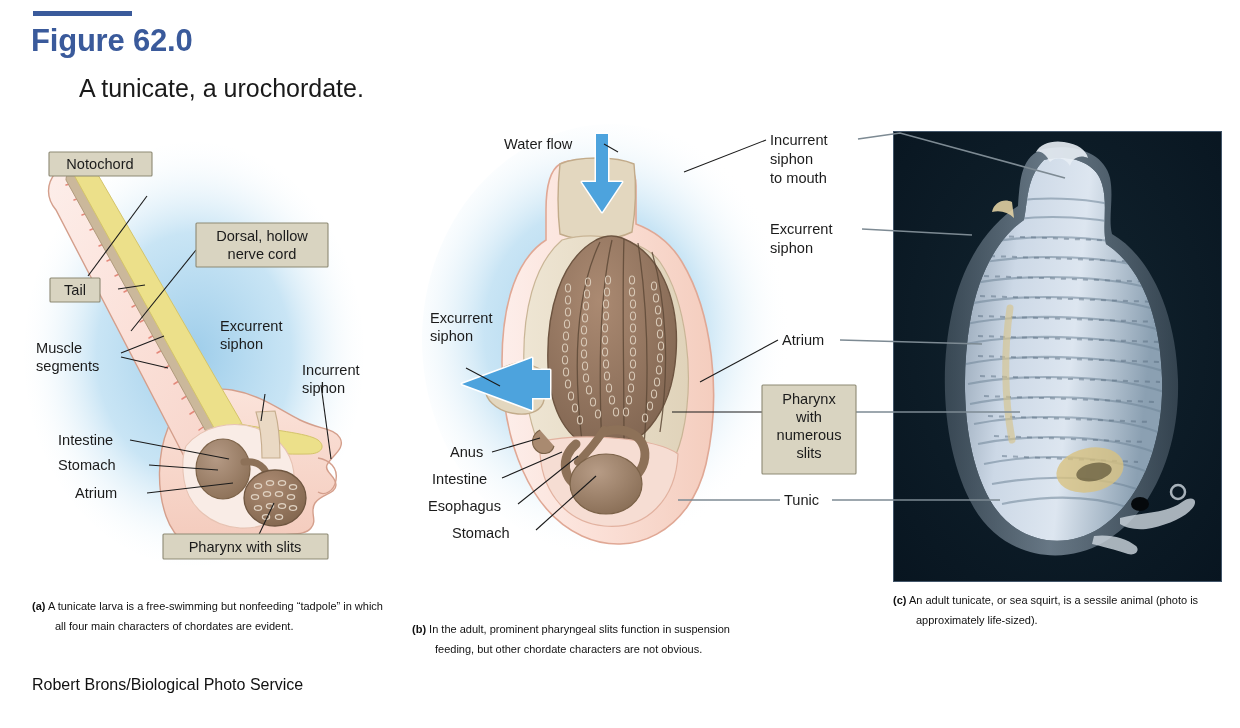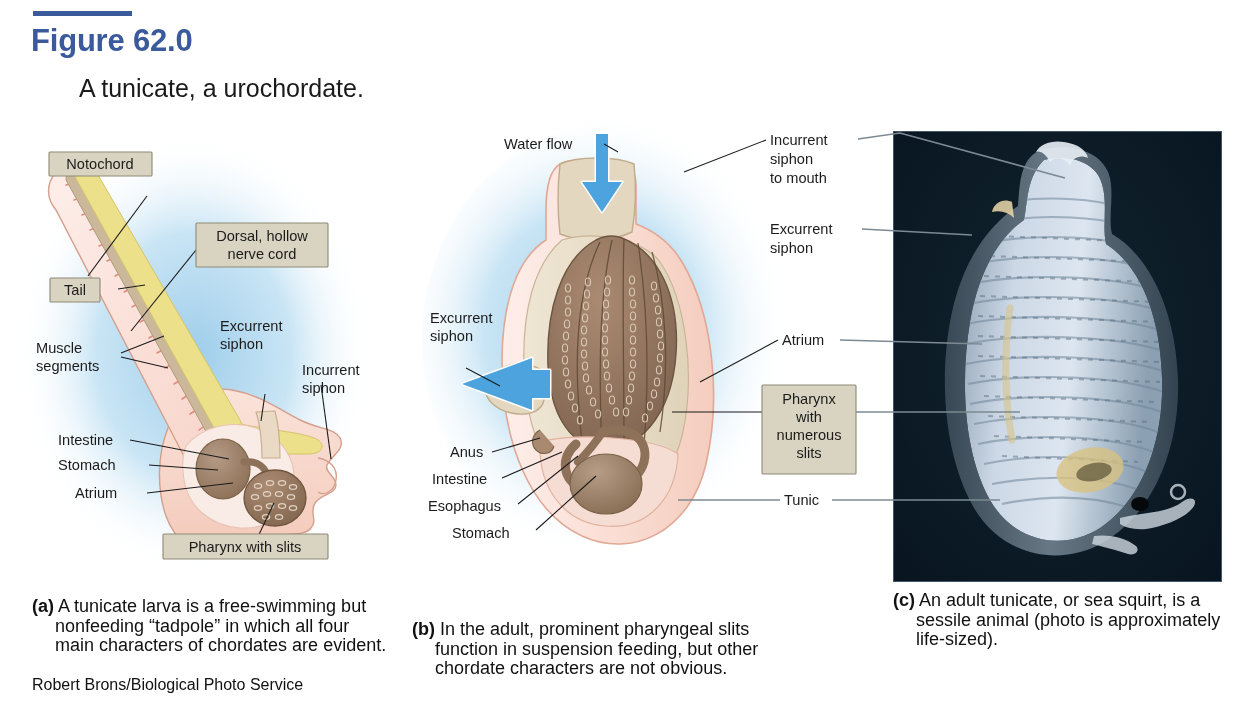--- a/index.html
+++ b/index.html
@@ -65,21 +65,21 @@
     width: 327px;
     height: 449px;
     background: #0b1a26;
     border: 1px solid #43566a;
     overflow: hidden;
   }
 
   
   .caption {
     position: absolute;
-    font-size: 18px;
+    font-size: 11px;
     line-height: 19.5px;
     color: #111111;
   }
   .caption b {
     font-weight: bold;
   }
   .caption .cap-body {
     display: block;
     padding-left: 23px;
     text-indent: -23px;

